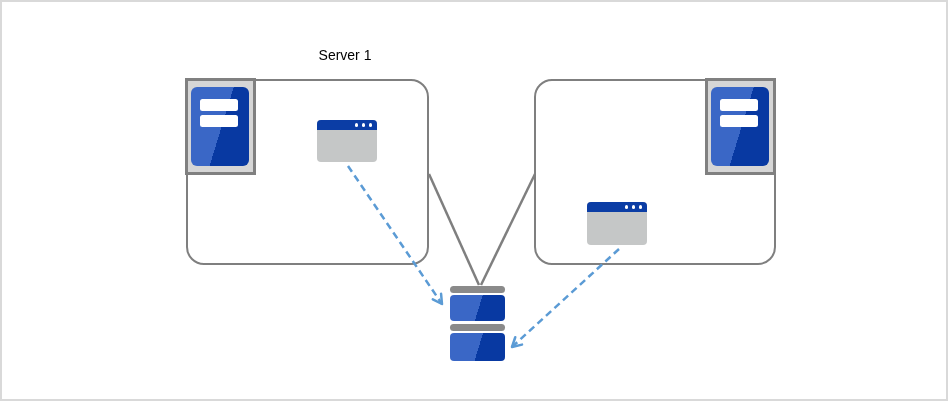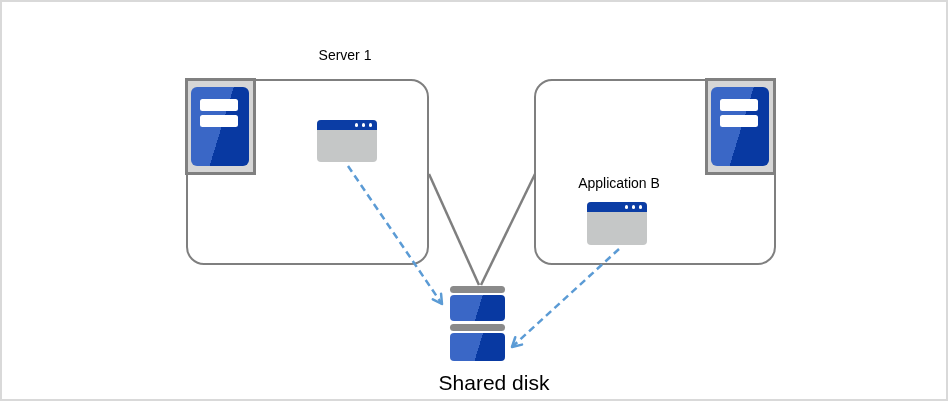--- a/index.html
+++ b/index.html
@@ -67,22 +67,20 @@
 
   <div class="server-box" id="server1-box"></div>
   <div class="server-box" id="server2-box"></div>
 
   <svg class="overlay" viewBox="0 0 948 401" aria-hidden="true">
     <line class="connector-line" x1="427" y1="172" x2="477" y2="283"></line>
     <line class="connector-line" x1="533" y1="172" x2="479" y2="283"></line>
   </svg>
 
   <div class="label" id="server1-label">Server 1</div>
-  <div class="label" id="appB-label">Application B</div>
-  <div class="label" id="disk-label">Shared disk</div>
 
   <div class="server-icon-frame" id="server1-icon">
     <div class="server-icon-body">
       <div class="server-slot s1"></div>
       <div class="server-slot s2"></div>
     </div>
   </div>
   <div class="server-icon-frame" id="server2-icon">
     <div class="server-icon-body">
       <div class="server-slot s1"></div>

